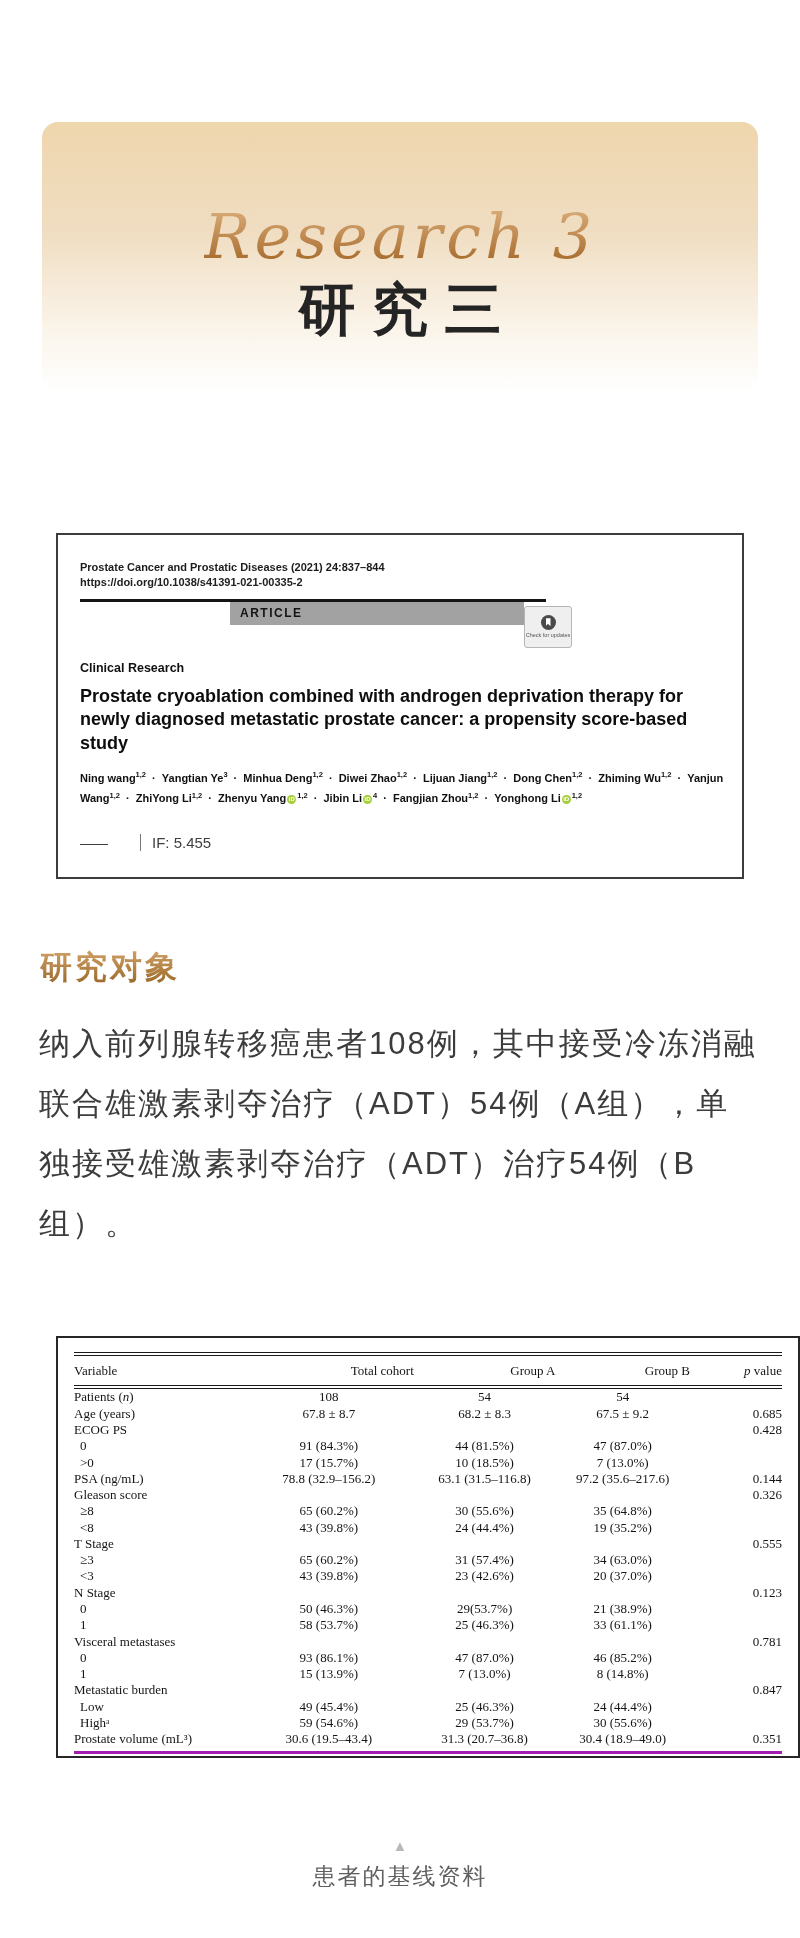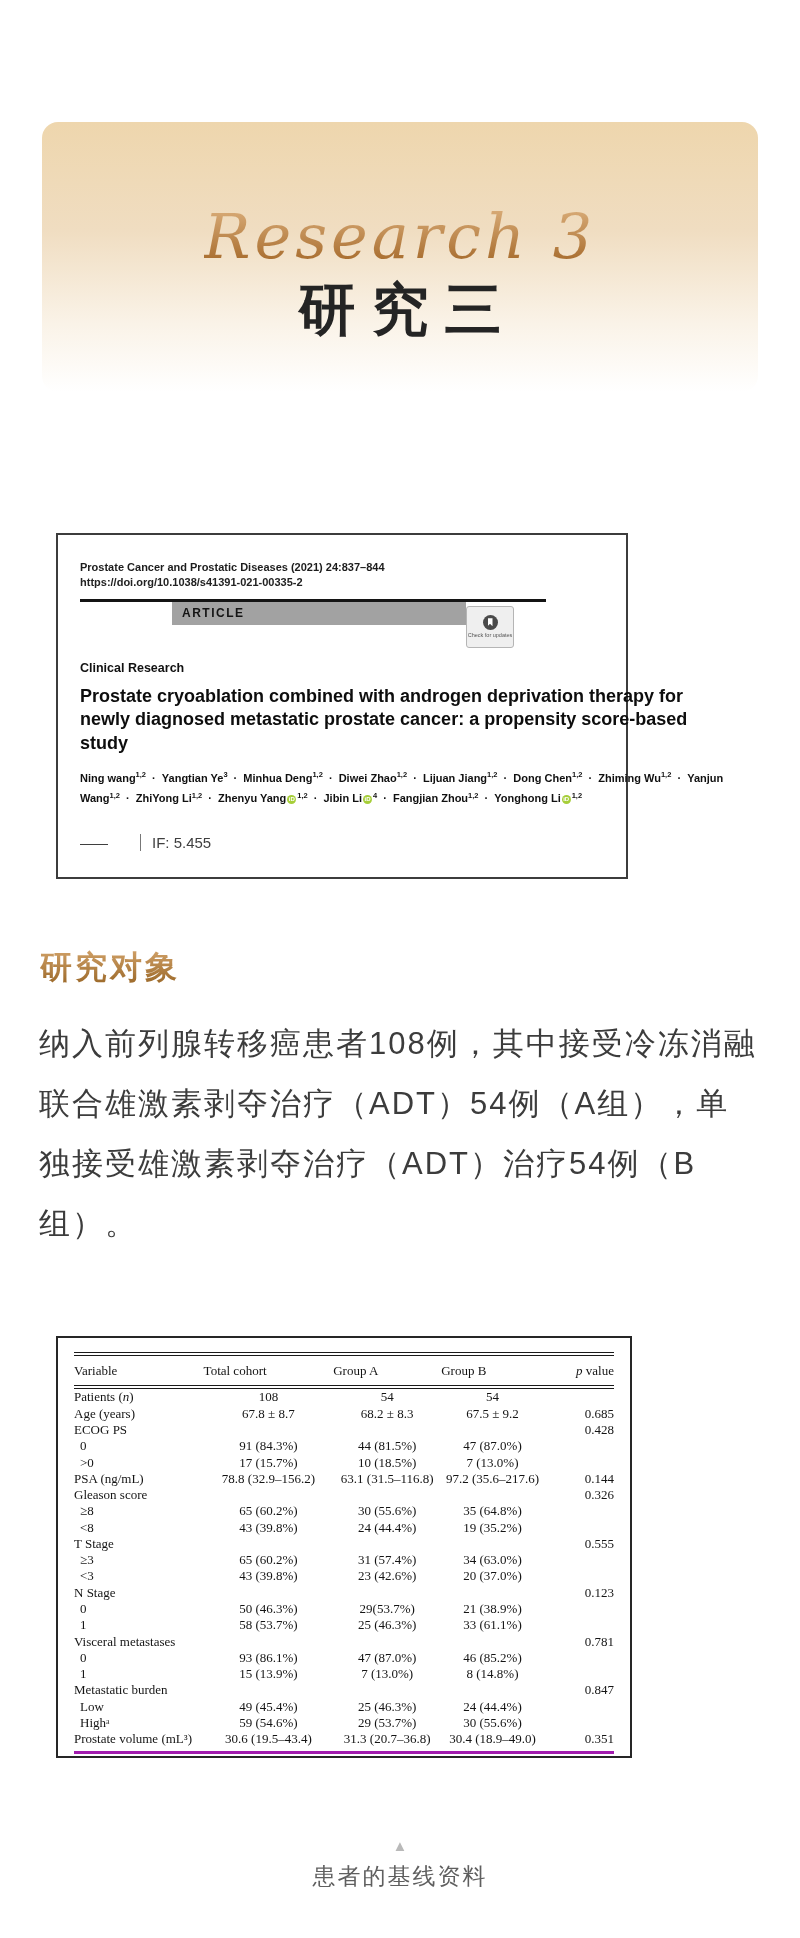--- a/index.html
+++ b/index.html
@@ -23,21 +23,21 @@
     -webkit-background-clip:text; background-clip:text; color:transparent;
   }
   .research-zh {
     margin-top:8px;
     font-family:"DejaVu Serif","Liberation Serif",serif; font-weight:700;
     font-size:57px; color:#242424; letter-spacing:16px; text-indent:16px; line-height:1.15;
   }
 
   
   .paper-card {
-    position:absolute; left:56px; top:533px; width:572px; height:346px;
+    position:absolute; left:56px; top:533px; width:688px; height:346px;
     background:#ffffff; border:2px solid #3c3c3c;
     padding:26px 20px 0 22px; color:#111;
   }
   .journal-line { font-size:11px; color:#1c1c1c; font-weight:600; }
   .doi-line { font-size:11px; color:#222; margin-top:3px; font-weight:600; }
   .rule { margin-top:11px; width:466px; height:3px; background:#141414; }
   .article-row { display:flex; justify-content:center; align-items:flex-start; }
   .article-bar {
     width:294px; height:23px; background:#a2a2a2; color:#141414;
     font-weight:700; font-size:12px; letter-spacing:1.5px; line-height:23px; padding-left:10px;
@@ -74,32 +74,32 @@
     background:linear-gradient(180deg,#cf9f66 10%,#9a6727 90%);
     -webkit-background-clip:text; background-clip:text; color:transparent;
   }
   .body-paragraph {
     position:absolute; left:39px; top:1014px; width:722px;
     font-size:31px; line-height:60px; letter-spacing:2px; color:#3c3c3c; text-align:left;
   }
 
   
   .table-card {
-    position:absolute; left:56px; top:1336px; width:576px; height:422px;
+    position:absolute; left:56px; top:1336px; width:744px; height:422px;
     background:#fff; border:2px solid #262626; padding:14px 16px 0 16px;
   }
   table.baseline { width:100%; border-collapse:collapse; font-family:"Liberation Serif",serif; color:#141414; }
   table.baseline col.c0{width:24%} table.baseline col.c1{width:24%}
   table.baseline col.c2{width:20%} table.baseline col.c3{width:19%} table.baseline col.c4{width:13%}
   table.baseline thead th {
     border-top:4px double #1a1a1a; border-bottom:4px double #1a1a1a;
     font-size:13px; font-weight:400; padding:7px 0 6px;
   }
   table.baseline thead th.var{ text-align:left; }
-  table.baseline thead th.num{ text-align:left;font-family:Liberation Serif, serif; }
+  table.baseline thead th.num{ text-align:right;font-family:Liberation Serif, serif; }
   table.baseline thead th.pv{ text-align:right; }
   table.baseline td { font-size:13px; line-height:13.5px; padding:1.4px 0; }
   table.baseline td.var { text-align:left; }
   table.baseline td.var.sub { padding-left:6px; }
   table.baseline td.num { text-align:center; }
   table.baseline td.pv { text-align:right;font-family:Liberation Serif, serif; }
   table.baseline tbody tr:last-child td { border-bottom:3px solid #a21caf; padding-bottom:5px; }
 
   
   .caption { position:absolute; left:0; top:1838px; width:100%; text-align:center; }

